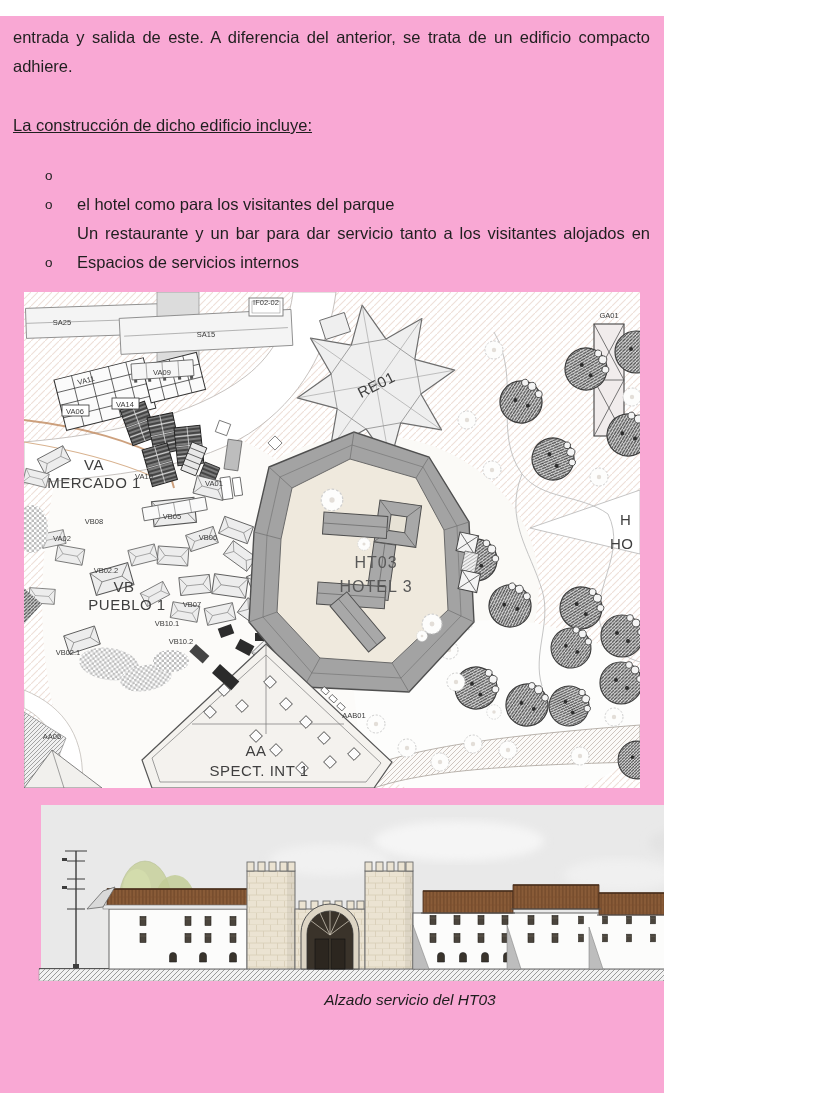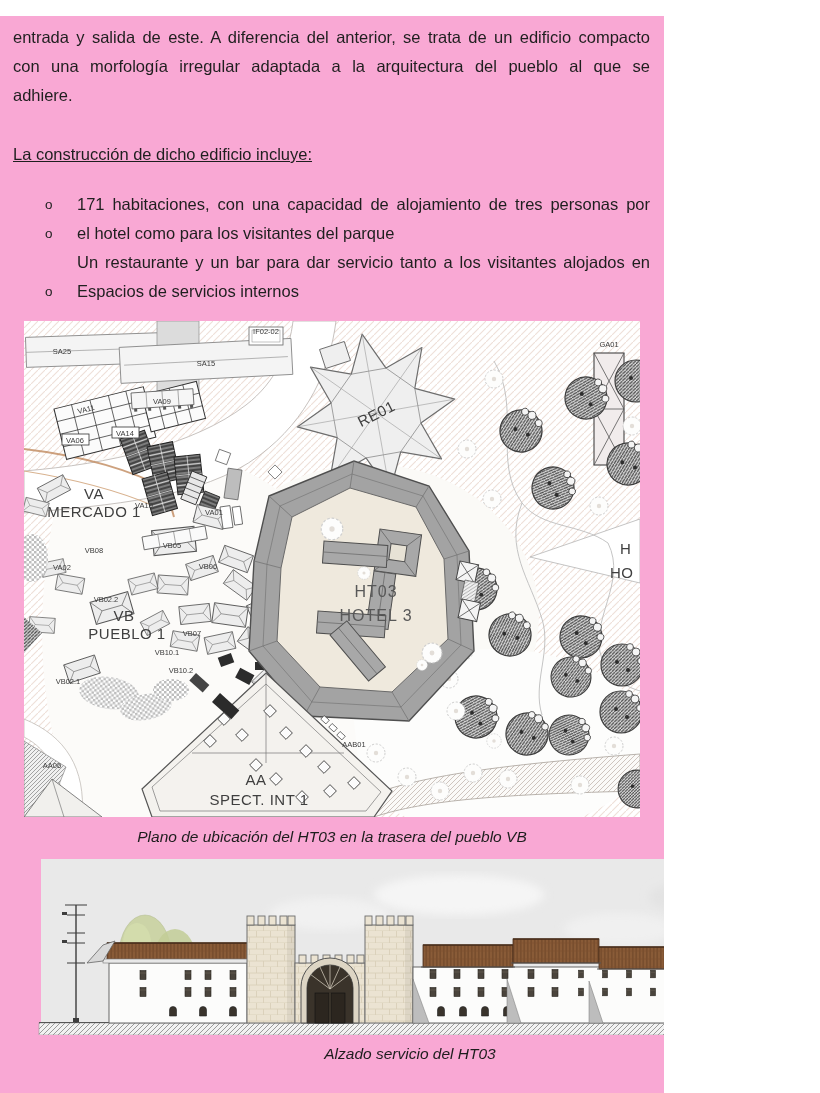--- a/index.html
+++ b/index.html
@@ -24,30 +24,28 @@
   .maplabel-ht{font-size:16px;fill:#585858;letter-spacing:1px;}
 </style>
 </head>
 <body>
 
 <div class="page">
 
   <div class="text-block">
     <div>
       <div class="jline">entrada y salida de este. A diferencia del anterior, se trata de un edificio compacto</div>
-      <div class="jline">con una morfología irregular adaptada a la arquitectura del pueblo al que se</div>
       <div class="jline last">adhiere.</div>
     </div>
     <div class="p2">La construcción de dicho edificio incluye:</div>
 
     <div class="bullets">
       <div class="bullet-row">
         <div class="bullet-marker">o</div>
         <div class="bullet-text">
-          <div class="jline">171 habitaciones, con una capacidad de alojamiento de tres personas por</div>
         </div>
       </div>
       <div class="bullet-row">
         <div class="bullet-marker">o</div>
         <div class="bullet-text">
           <div class="jline last">el hotel como para los visitantes del parque</div>
           <div class="jline">Un restaurante y un bar para dar servicio tanto a los visitantes alojados en</div>
         </div>
       </div>
       <div class="bullet-row">
@@ -397,21 +395,20 @@
       <g>
         <polygon points="0,420 42,446 22,496 0,496" fill="url(#hgray)" stroke="#888" stroke-width="0.7"></polygon>
         <polygon points="28,458 78,496 0,496" fill="#f1f0ed" stroke="#666" stroke-width="0.8"></polygon>
         <line x1="28" y1="458" x2="40" y2="496" stroke="#666" stroke-width="0.6"></line>
         <text class="maplabel-sm" x="28" y="447" text-anchor="middle">AA06</text>
       </g>
 
       <text class="maplabel-big" x="596" y="233">H</text>
       <text class="maplabel-big" x="586" y="257">HO</text>
     </svg>
-    <figcaption>Plano de ubicación del HT03 en la trasera del pueblo VB</figcaption>
   </figure>
 
   <figure class="fig-elev">
     <svg viewBox="0 0 762 176" width="762" height="176">
       <defs>
         <pattern id="pground" width="5" height="5" patternUnits="userSpaceOnUse">
           <rect width="5" height="5" fill="#f2f2f2"></rect>
           <path d="M-1,6 L6,-1" stroke="#9a9a9a" stroke-width="1" fill="none"></path>
         </pattern>
         <pattern id="proof" width="3.5" height="8" patternUnits="userSpaceOnUse">

